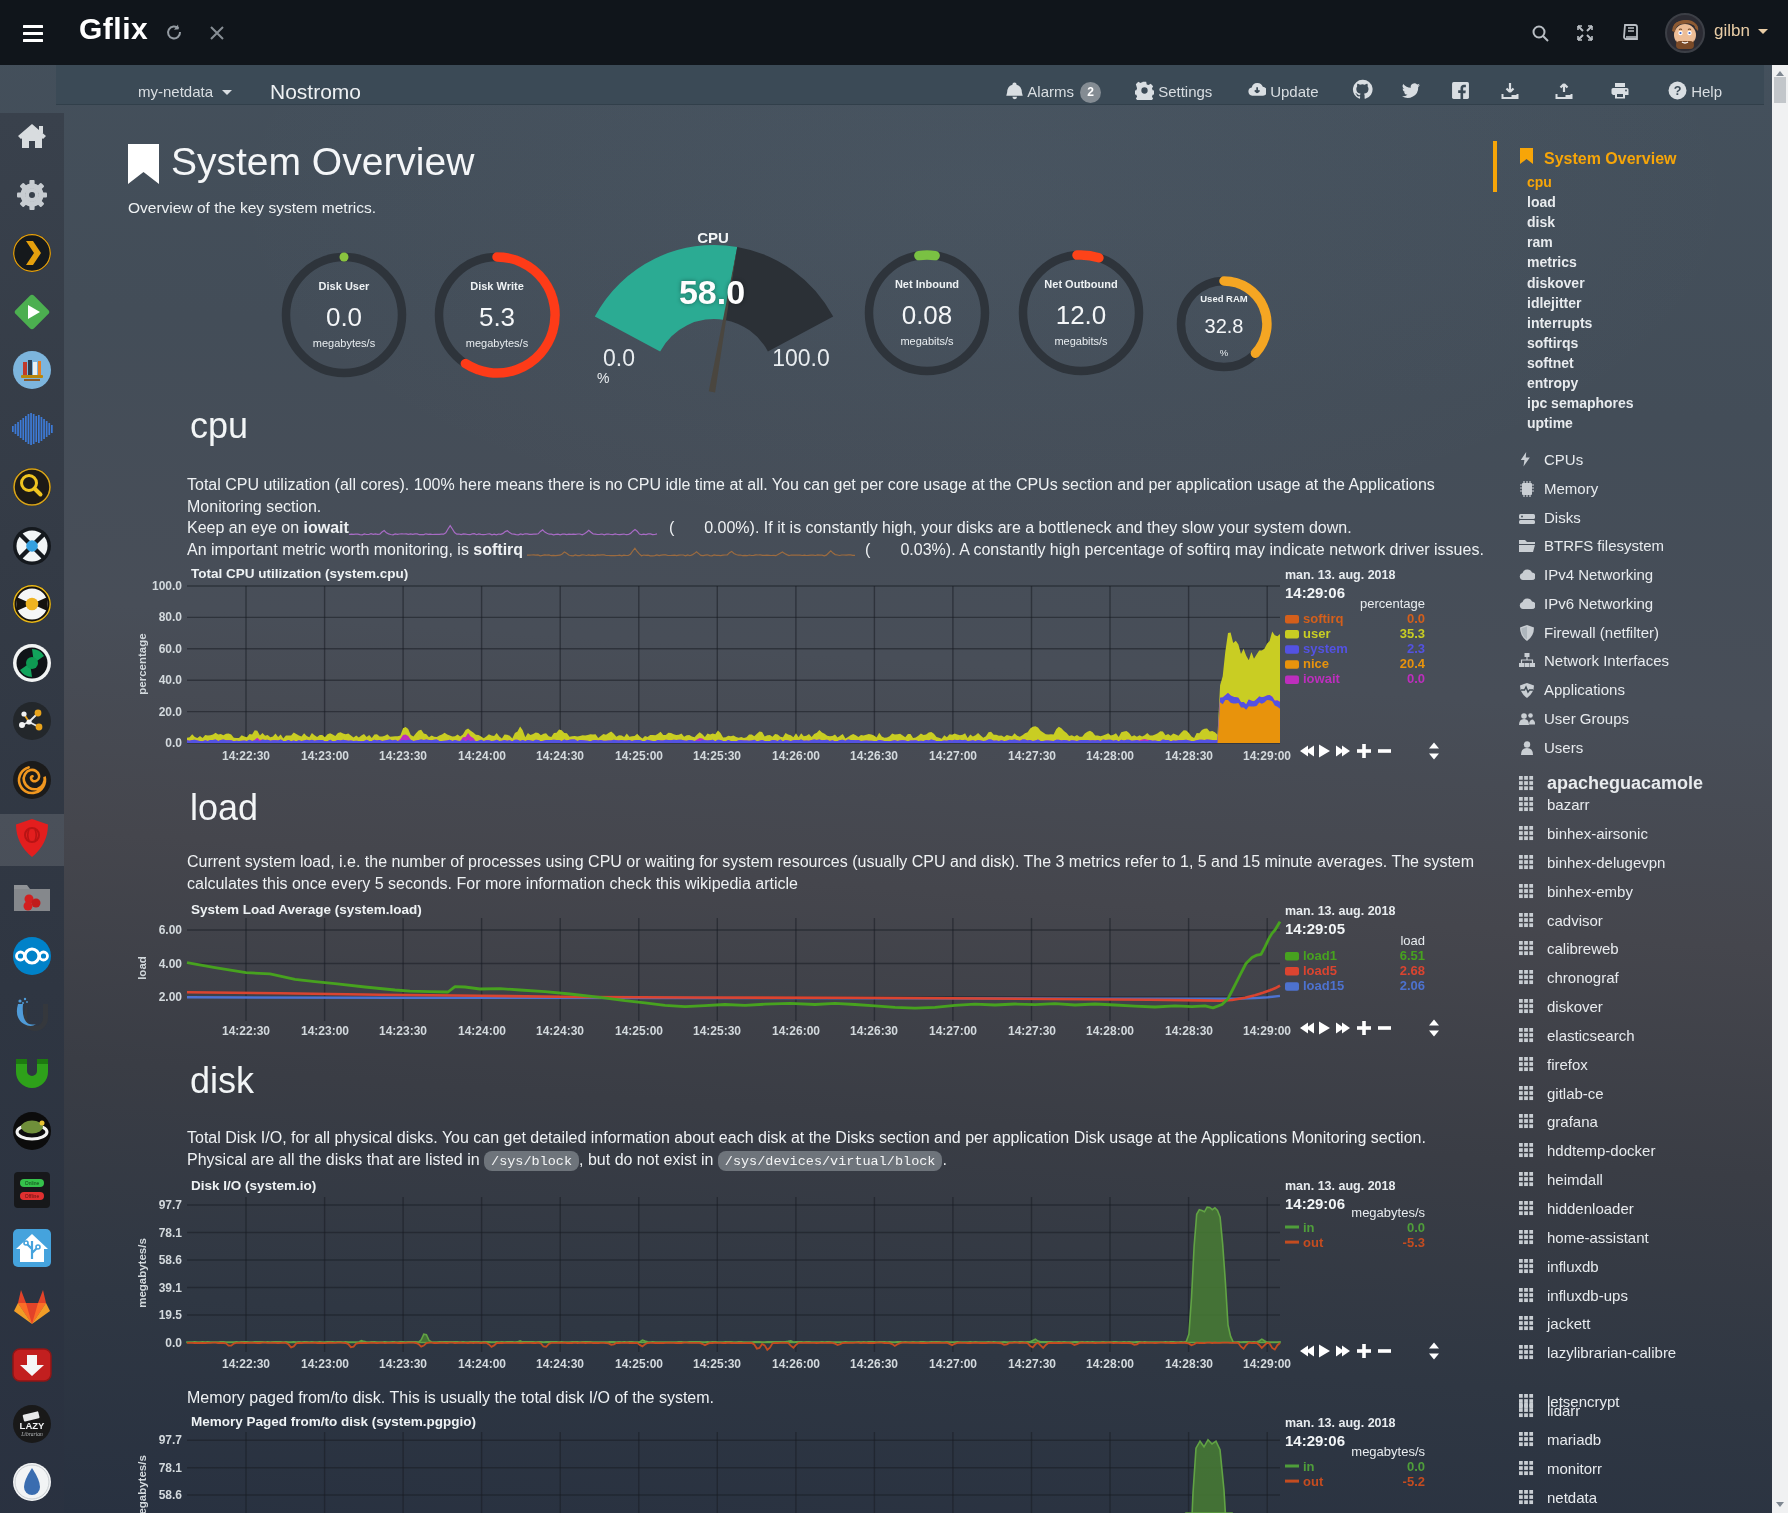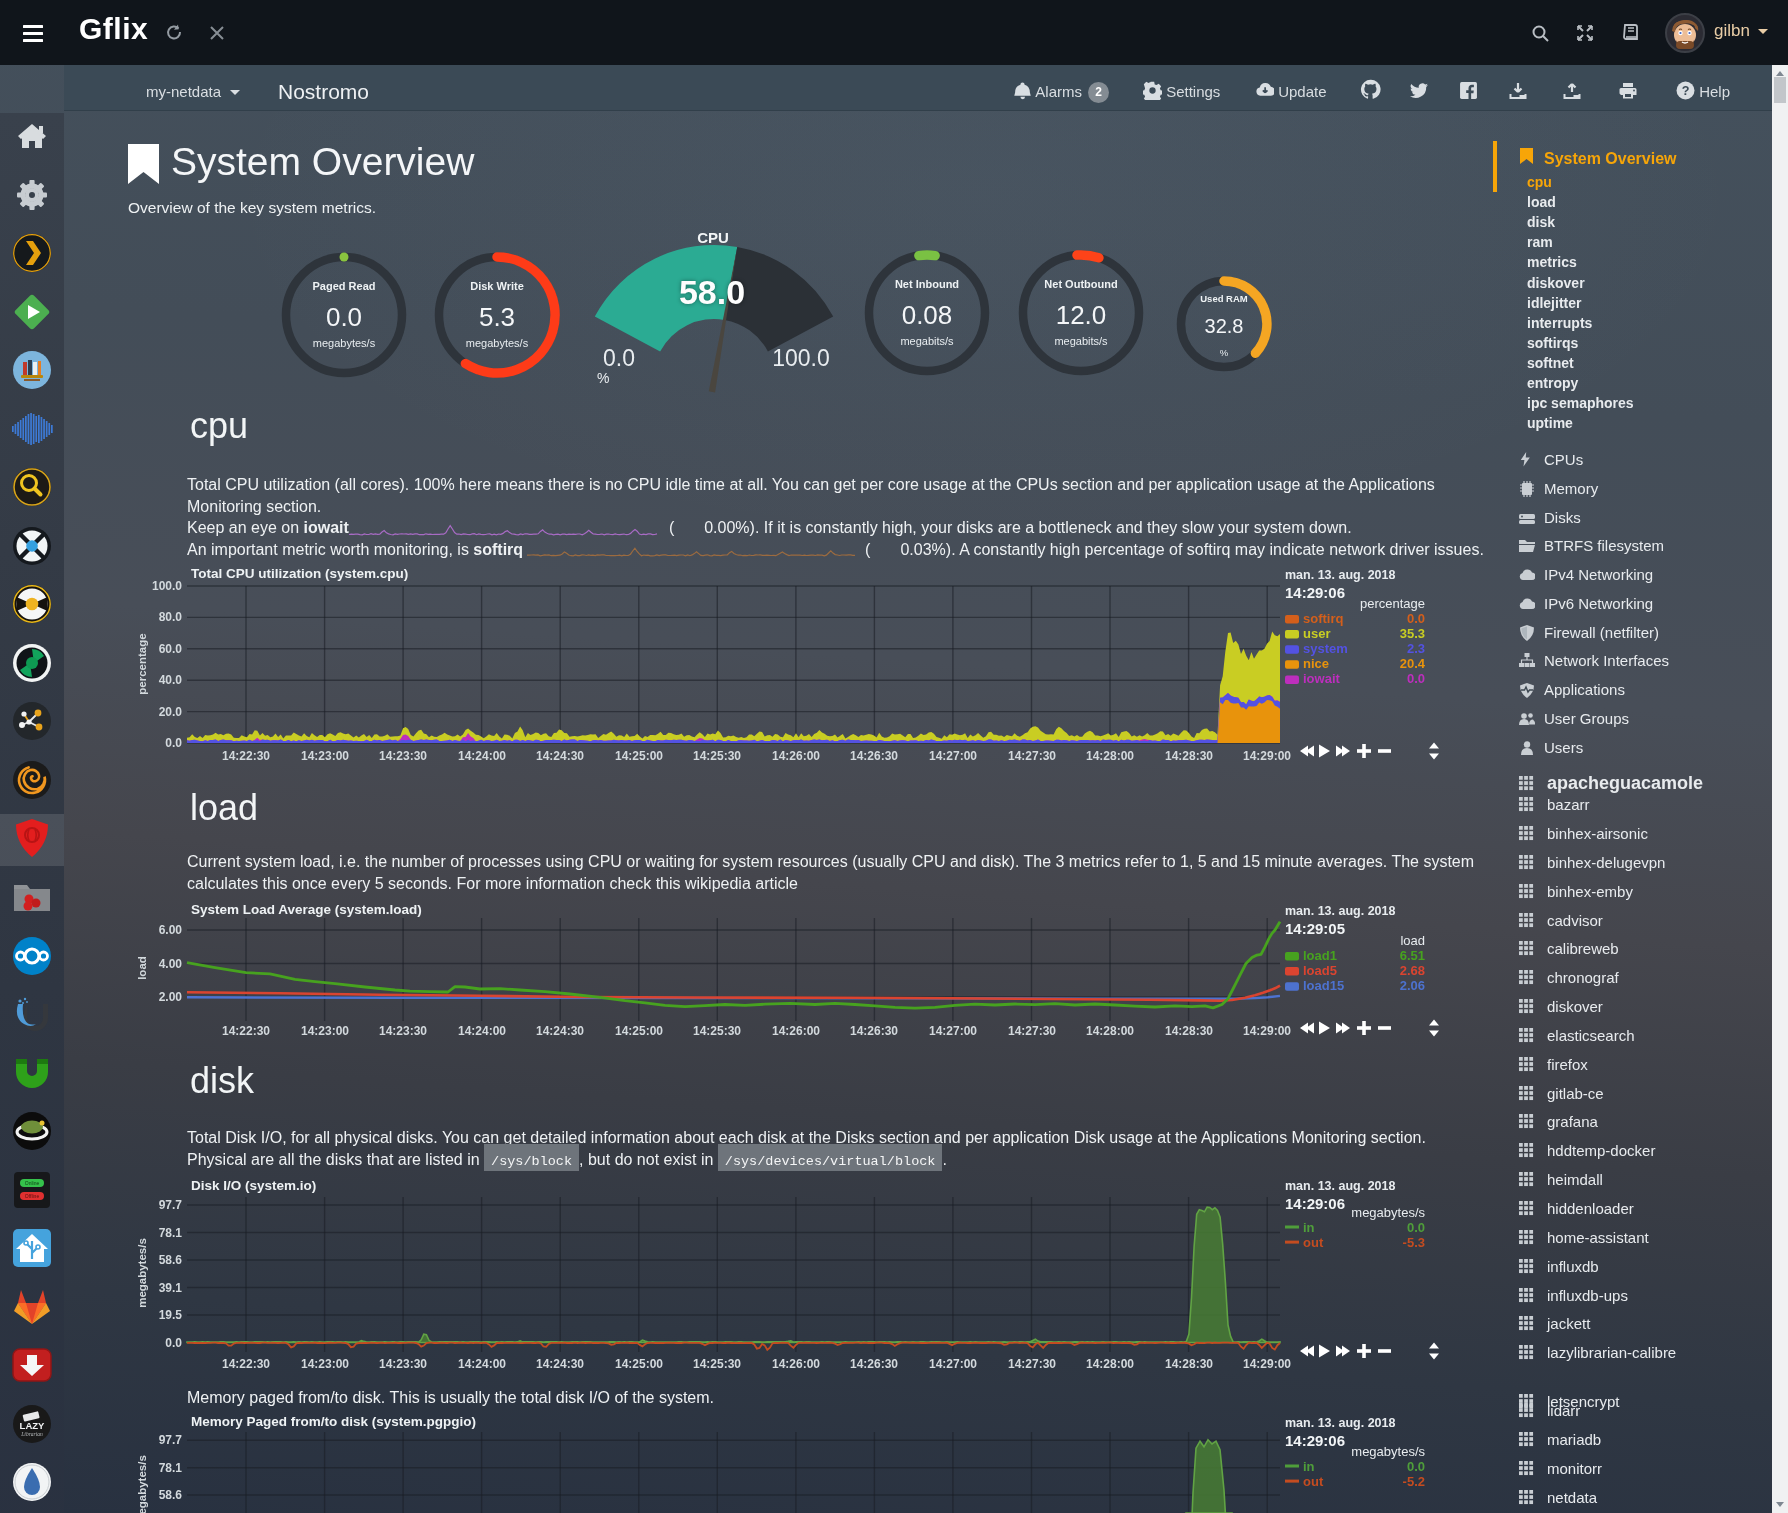--- a/index.html
+++ b/index.html
@@ -14,40 +14,40 @@
 #hamb div { width:20px; height:3px; background:#fff; margin-bottom:4px; border-radius:0.5px;}
 #gflix { left:79px; top:12px; font-size:30px; font-weight:bold; color:#fff; letter-spacing:0.5px;}
 .tbico { color:#939aa1; }
 #gilbn { left:1714px; top:21px; font-size:17px; color:#e9cda6; }
 #gilbn .caret { display:inline-block; margin-left:8px; width:0; height:0; border-left:5px solid transparent; border-right:5px solid transparent; border-top:5px solid #e9cda6; vertical-align:middle;}
 
 #sidebar { left:0; top:65px; width:64px; height:1456px; background:linear-gradient(180deg, #39414c 0%, #343b46 30%, #2f3642 60%, #293140 100%); z-index:40;margin-top:48px;}
 .sico { position:absolute; left:32px; transform:translate(-50%,-50%); }
 #sidesel { position:absolute; left:0; width:64px; height:52px; background:rgba(255,255,255,0.12); }
 
-#nav2 { left:64px; top:65px; width:1708px; height:46px; background:#3b4a56; border-bottom:1px solid #313f4a; z-index:30;}
+#nav2 { left:56px; top:65px; width:1708px; height:40px; background:#3b4a56; border-bottom:1px solid #313f4a; z-index:30;}
 .nv { position:absolute; top:0; height:53px; line-height:53px; color:#d9dee2; font-size:15px; }
 .nv svg { vertical-align:-3px; }
 #nostromo { left:214px; font-size:21px; color:#eef1f3; }
 #alarmbadge { display:inline-block; background:#848c93; color:#fff; font-size:12px; font-weight:bold; width:21px; height:21px; line-height:21px; border-radius:50%; text-align:center; margin-left:6px; vertical-align:1px;}
 
 #scrollcol { left:1772px; top:65px; width:16px; height:1448px; background:#f0f1f2; z-index:45;}
 #scrollcol .thumb { position:absolute; left:2px; top:12px; width:12px; height:26px; background:#c2c6ca; }
 #scrollcol .sarr { position:absolute; left:4px; width:0; height:0; border-left:4px solid transparent; border-right:4px solid transparent; }
 
 #h1bm { left:128px; top:144px; }
 #h1 { left:171px; top:140px; font-size:39px; color:#f4f6f8; }
 #h1sub { left:128px; top:199px; font-size:15.5px; color:#eef1f3; }
 .h2 { font-size:36px; color:#f2f5f6; }
 .par { font-size:16px; color:#eef1f3; line-height:21.6px; }
 .sp { display:inline-block; }
 #sp1 { width:320px; }
 #sp2 { width:342px; }
 .par b { font-weight:bold; }
-.code { font-family:"Liberation Mono", monospace; font-size:13.5px; background:#6e747b; color:#f4f5f6; border-radius:0; padding:10px 7px 2px; }
+.code { font-family:"Liberation Mono", monospace; font-size:13.5px; background:#6e747b; color:#f4f5f6; border-radius:8px; padding:3px 7px 2px; }
 
 .ax { font-size:12px; font-weight:bold; fill:#d3d9dd; }
 .axr { font-size:11.5px; font-weight:bold; fill:#d3d9dd; text-anchor:middle; }
 .ct { font-size:13.5px; font-weight:bold; fill:#eef2f4; }
 .dt { font-size:12.5px; font-weight:bold; fill:#e8ecef; }
 .dtt { font-size:15px; font-weight:bold; fill:#f2f5f7; }
 .lgh { font-size:13px; fill:#e8ecef; }
 .lgl { font-size:13px; font-weight:bold; }
 
 .gauge { position:absolute; border-radius:50%; }
@@ -339,21 +339,21 @@
 <div class="sarr" style="top:1437px;border-top:5px solid #7e8791"></div>
 </div>
 <div class="abs" id="h1bm"><svg width="31" height="40" viewBox="0 0 31 40" style="">
         <path d="M0,0 h31 v40 L15.5,28 L0,40 Z" fill="#fff"></path>
       </svg></div>
 <div class="abs" id="h1">System Overview</div>
 <div class="abs" id="h1sub">Overview of the key system metrics.</div>
 <div class="gauge" style="left:281px;top:252px;width:126px;height:126px"><svg width="126" height="126" viewBox="0 0 126 126">
         <circle cx="63" cy="63" r="58" fill="none" stroke="#2e343b" stroke-width="8.5"></circle>
         <circle cx="63" cy="5" r="4.5" fill="#8ac43f"></circle>
-      </svg><div class="gtit" style="top:28px;font-size:11px">Paged Read</div><div class="gval" style="top:50px;font-size:26px">0.0</div><div class="gunit" style="top:85px;font-size:11px">megabytes/s</div></div>
+      </svg><div class="gtit" style="top:28px;font-size:11px">Disk User</div><div class="gval" style="top:50px;font-size:26px">0.0</div><div class="gunit" style="top:85px;font-size:11px">megabytes/s</div></div>
 <div class="gauge" style="left:434px;top:252px;width:126px;height:126px"><svg width="126" height="126" viewBox="0 0 126 126">
         <circle cx="63" cy="63" r="58" fill="none" stroke="#2e343b" stroke-width="8.5"></circle>
         <path d="M63.0,5.0 A58,58 0 1 1 31.4,111.6" fill="none" stroke="#fe3b18" stroke-width="9.5" stroke-linecap="round"></path>
       </svg><div class="gtit" style="top:28px;font-size:11px">Disk Write</div><div class="gval" style="top:50px;font-size:26px">5.3</div><div class="gunit" style="top:85px;font-size:11px">megabytes/s</div></div>
 <div class="gauge" style="left:864px;top:250px;width:126px;height:126px"><svg width="126" height="126" viewBox="0 0 126 126">
         <circle cx="63" cy="63" r="58" fill="none" stroke="#2e343b" stroke-width="8.5"></circle>
         <path d="M54.9,5.6 A58,58 0 0 1 71.1,5.6" fill="none" stroke="#7ac143" stroke-width="9.5" stroke-linecap="round"></path>
       </svg><div class="gtit" style="top:28px;font-size:11px">Net Inbound</div><div class="gval" style="top:50px;font-size:26px">0.08</div><div class="gunit" style="top:85px;font-size:11px">megabits/s</div></div>
 <div class="gauge" style="left:1018px;top:250px;width:126px;height:126px"><svg width="126" height="126" viewBox="0 0 126 126">
         <circle cx="63" cy="63" r="58" fill="none" stroke="#2e343b" stroke-width="8.5"></circle>

